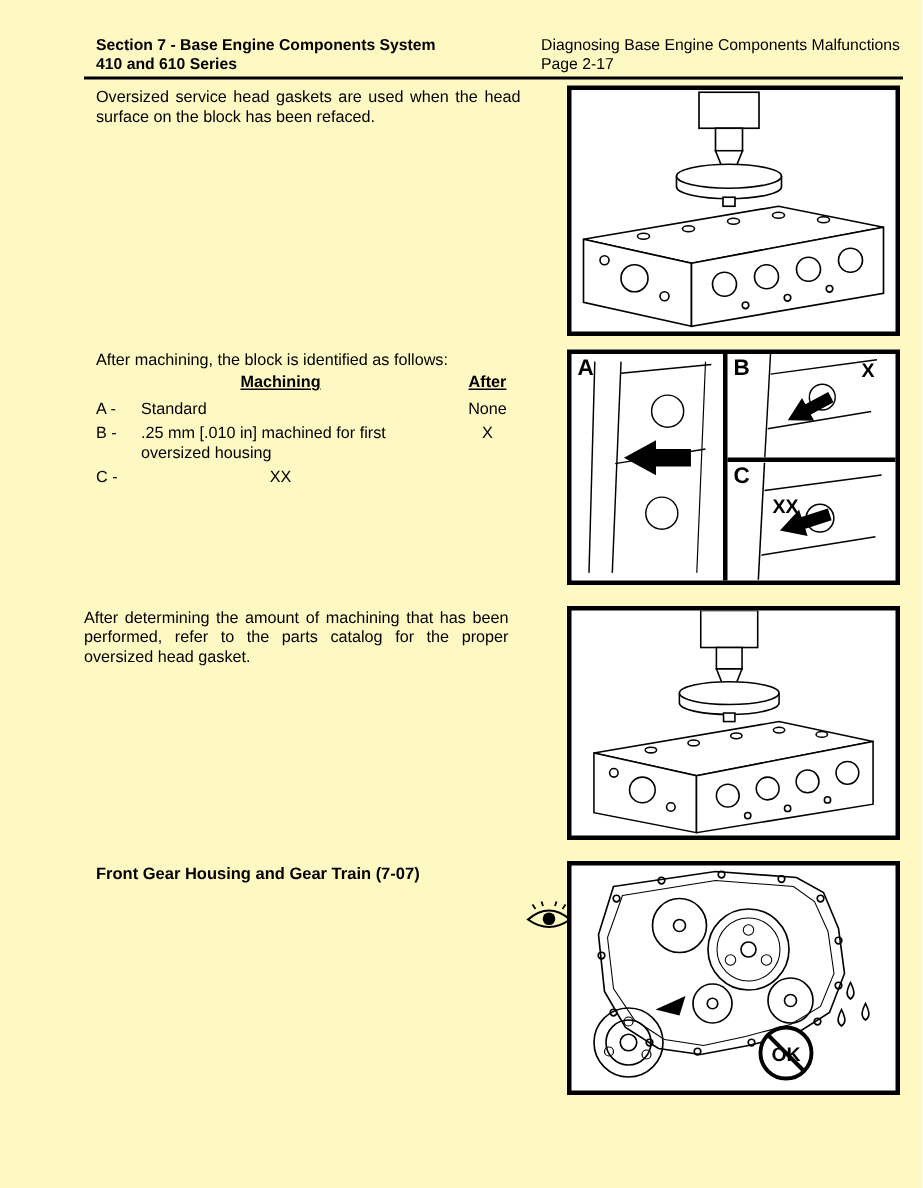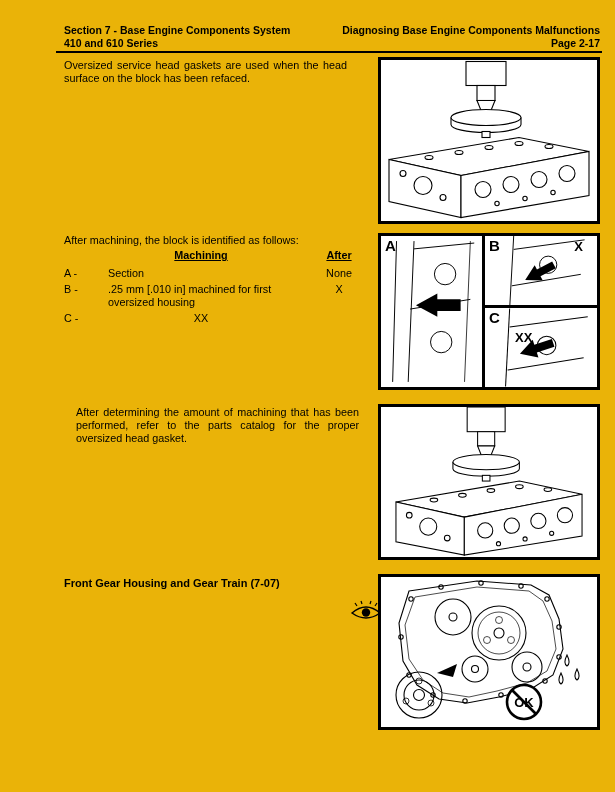--- a/index.html
+++ b/index.html
@@ -1,37 +1,37 @@
 <!DOCTYPE html>
 <html><head>
 <meta charset="utf-8">
 <style>
   * { margin:0; padding:0; box-sizing:border-box; }
   html,body { background:#ffffff; }
   body { font-family:"Liberation Sans", sans-serif; color:#000; }
-  .page { position:relative; width:615px; height:792px; background:#eab308; overflow:hidden; }
+  .page { position:relative; width:615px; height:792px; background:#fef9c3; overflow:hidden; }
 
   
   .hdr-left { position:absolute; left:64px; top:24px; font-size:10.5px; font-weight:bold; line-height:12.5px; }
-  .hdr-right { position:absolute; right:15px; top:24px; font-size:10.5px; font-weight:bold; line-height:12.5px; text-align:right; }
+  .hdr-right { position:absolute; right:15px; top:24px; font-size:10.5px; font-weight:normal; line-height:12.5px; text-align:left; }
   .rule { position:absolute; left:56px; top:51px; width:546px; height:2px; background:#000; }
 
   
   .para { position:absolute; font-size:10.8px; line-height:13.2px; text-align:justify; }
   #para1 { left:64px; top:59px;  width:283px; }
   #para2 { left:64px; top:234px; width:283px; }
-  #para3 { left:76px; top:406px; width:283px; }
+  #para3 { left:56px; top:406px; width:283px; }
   #para4 { left:64px; top:600px; width:283px; }
   #para5 { left:64px; top:664px; width:283px; }
 
   .section-heading { position:absolute; left:64px; top:577px; width:310px; font-size:11px; font-weight:bold; }
 
   
   .mtable { position:absolute; left:64px; top:249px; width:300px; font-size:10.8px; line-height:13px; }
-  .trow { display:grid; grid-template-columns:24px 186px 1fr; column-gap:20px; margin-bottom:3px; }
+  .trow { display:grid; grid-template-columns:24px 186px 1fr; column-gap:6px; margin-bottom:3px; }
   .thead { font-weight:bold; margin-bottom:5px; }
   .thead .c2, .thead .c3 { text-align:center; }
   .thead .u { text-decoration:underline; }
   .tmark { text-align:center; }
 
   
   .fig { position:absolute; left:378px; width:222px; border:3px solid #000; background:#fff; }
   #fig1 { top:57px;  height:167px; }
   #fig2 { top:233px; height:157px; padding:0; }
   #fig3 { top:404px; height:156px; }
@@ -70,21 +70,21 @@
   <p class="para" id="para2">After machining, the block is identified as follows:</p>
 
   <div class="mtable">
     <div class="trow thead">
       <span class="c1"></span>
       <span class="c2"><span class="u">Machining</span></span>
       <span class="c3"><span class="u">After</span></span>
     </div>
     <div class="trow">
       <span>A -</span>
-      <span>Section</span>
+      <span>Standard</span>
       <span class="tmark">None</span>
     </div>
     <div class="trow">
       <span>B -</span>
       <span>.25 mm [.010 in] machined for first oversized housing</span>
       <span class="tmark">X</span>
     </div>
     <div class="trow">
       <span>C -</span>
       <span class="tmark">XX</span>

